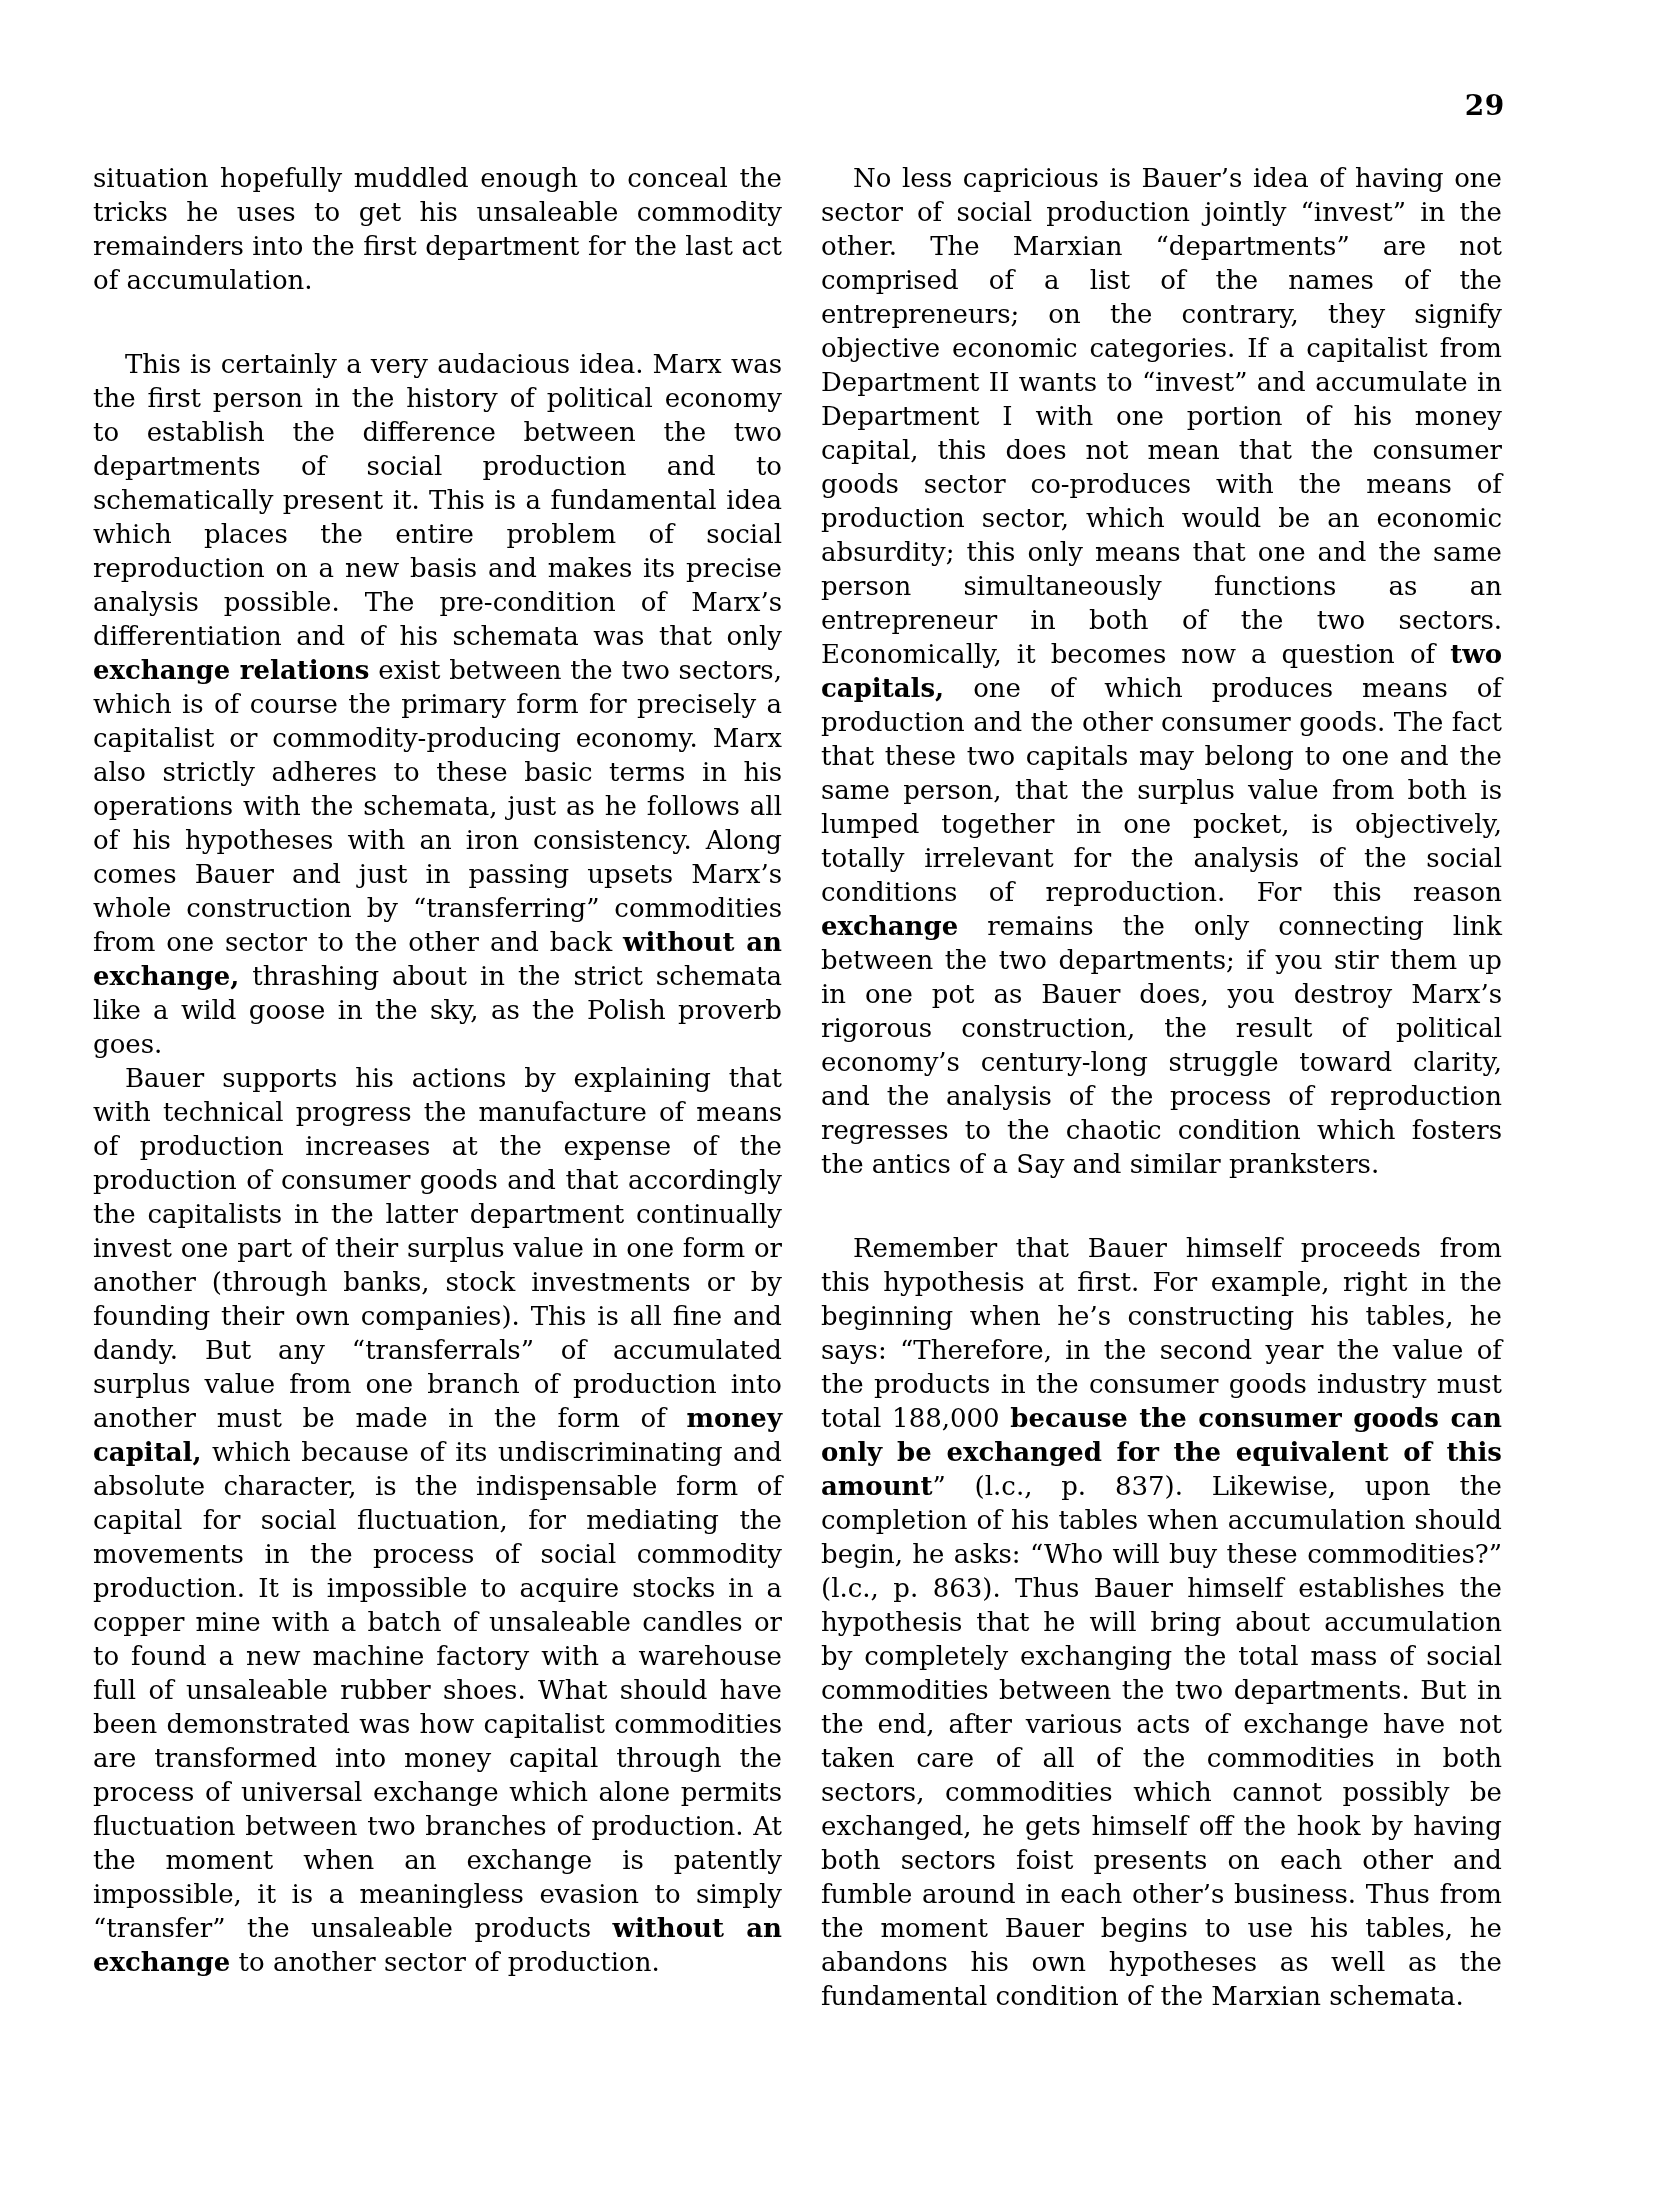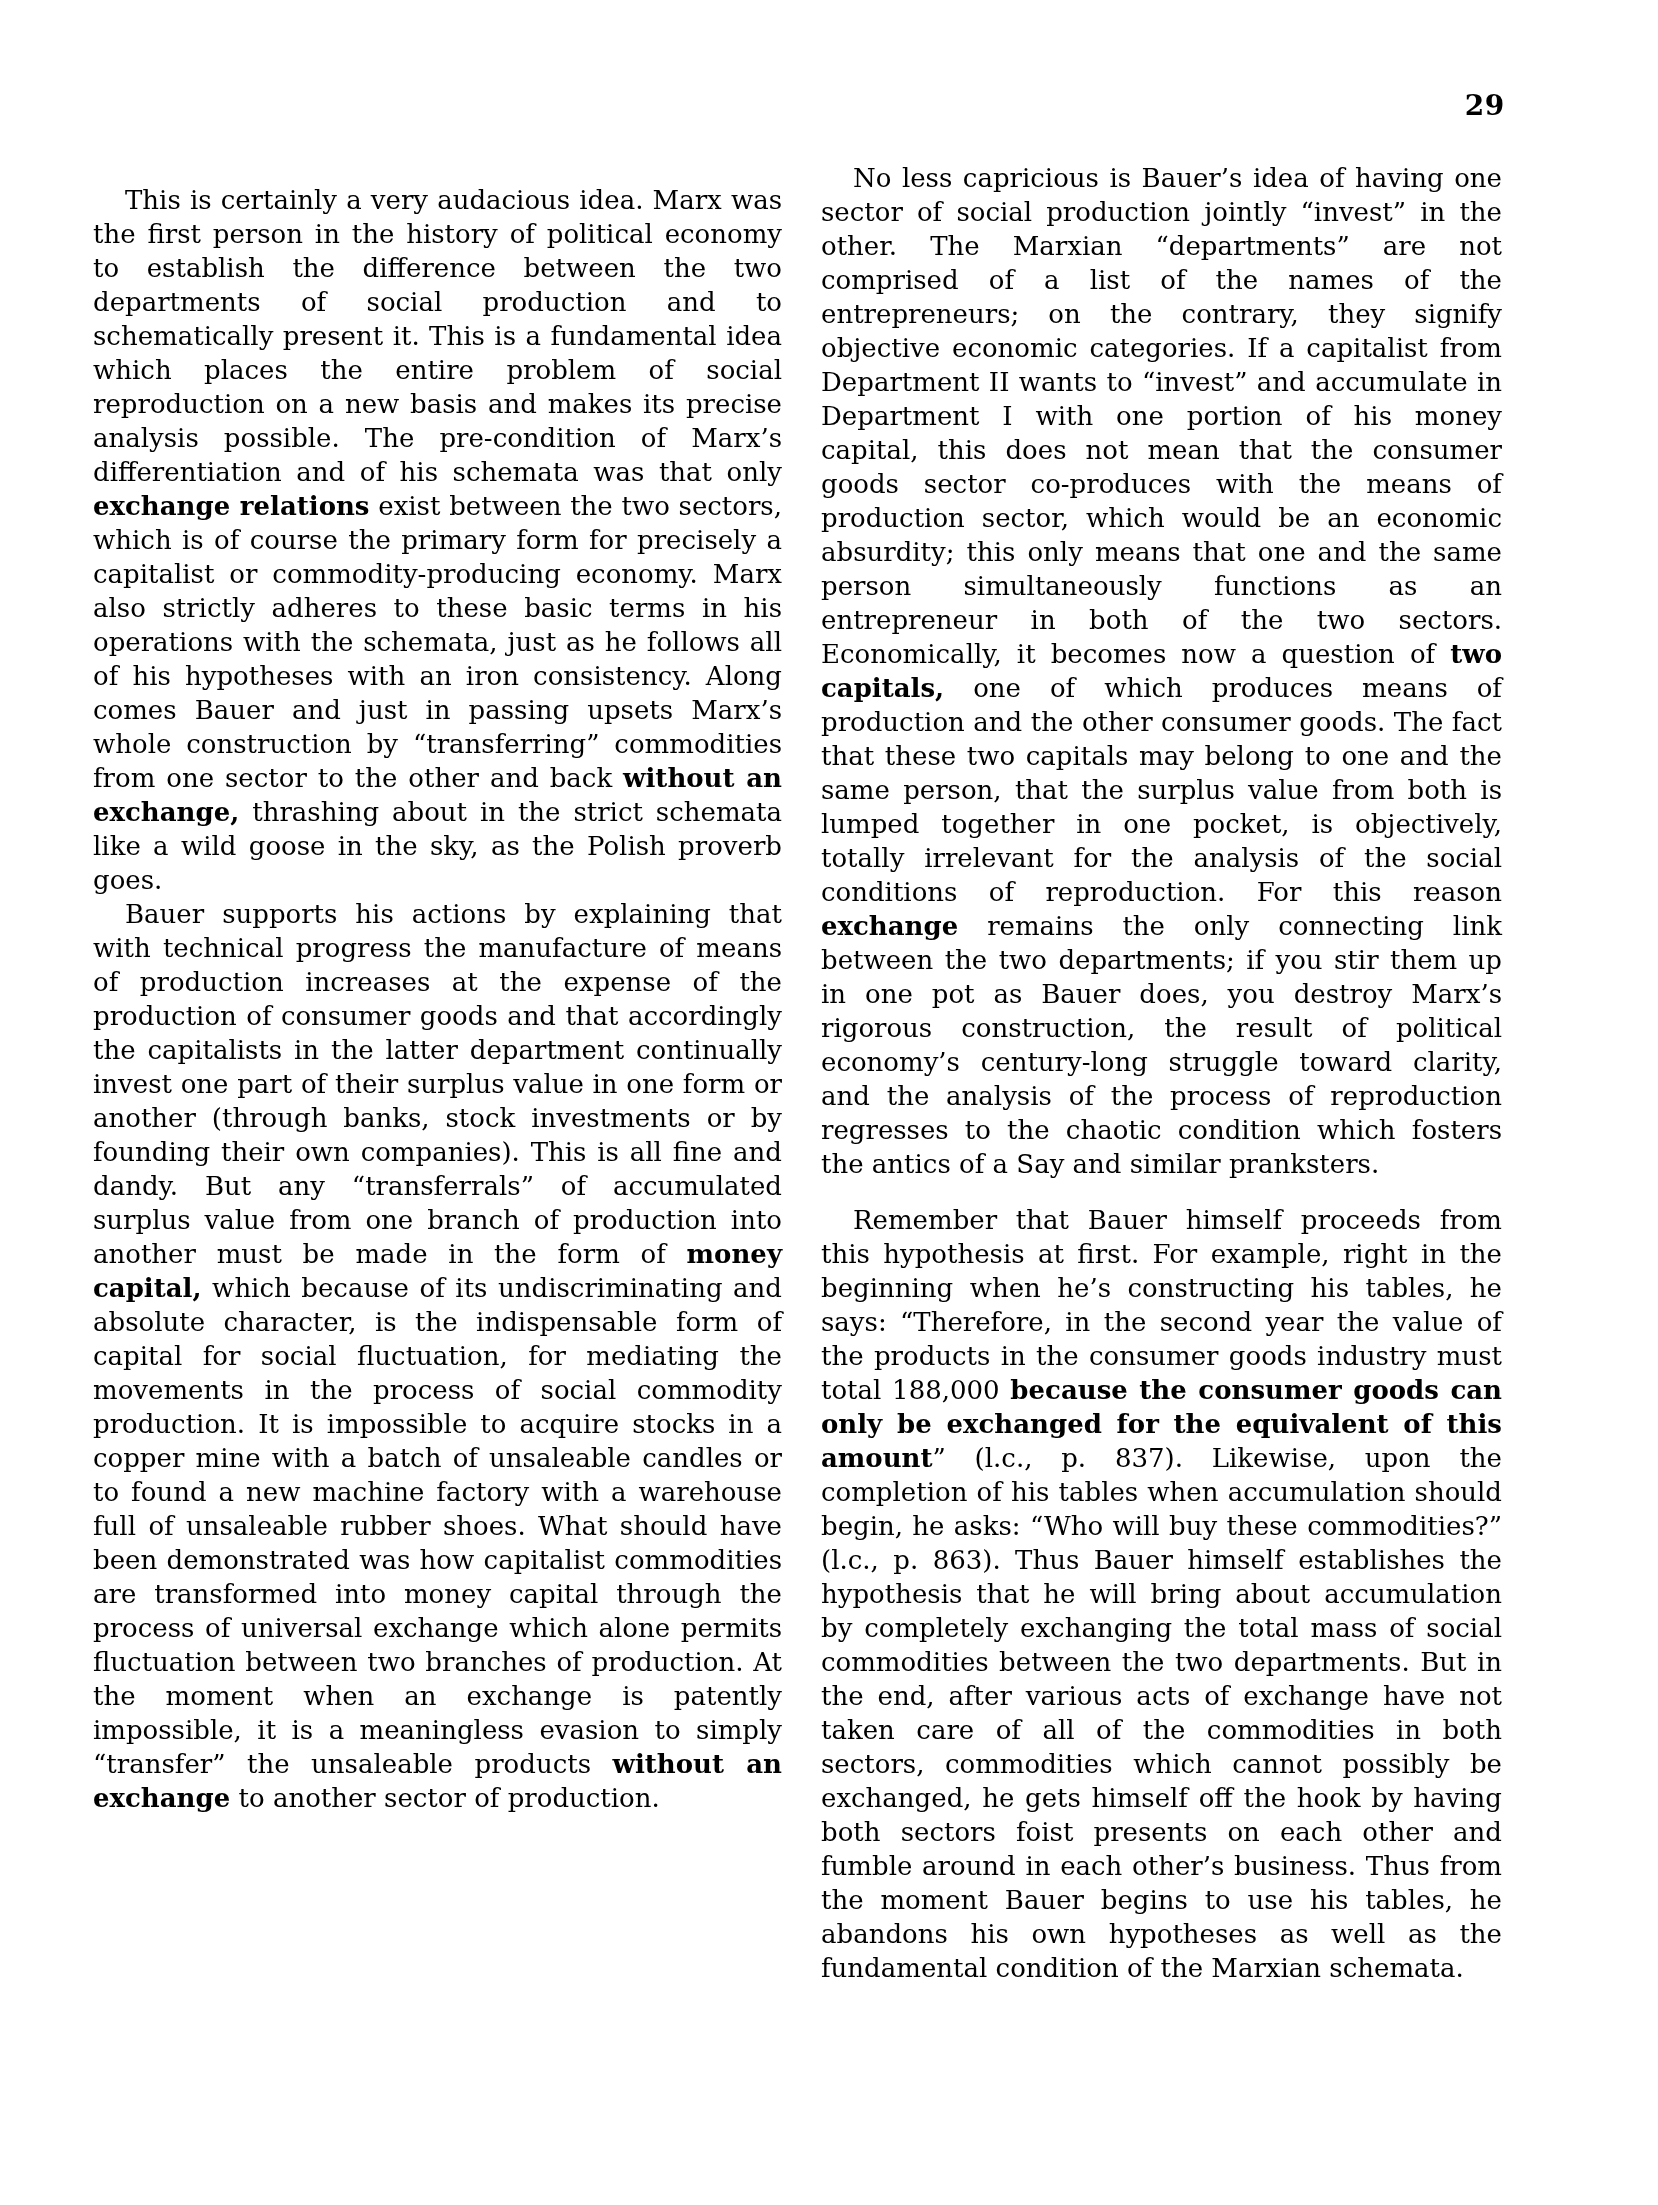--- a/index.html
+++ b/index.html
@@ -32,29 +32,30 @@
     text-align: justify;
     hyphens: none;
   }
   .col-left { left: 93px; }
   .col-right { left: 821px; width: 681px; }
   .para {
     margin: 0;
     text-indent: 32px;
   }
   .para.no-indent { text-indent: 0; }
-  .para.gap-before { margin-top: 22px; }
+  .para.gap-before { margin-top: 50px; }
   .run-bold { font-weight: bold; }
 </style>
 </head>
 <body>
 
 <div class="page-number">29</div>
 
 <div class="column col-left">
+    <p class="para no-indent"><span class="run">situation hopefully muddled enough to conceal the tricks he uses to get his unsaleable commodity remainders into the first department for the last act of accumulation.</span></p>
     <p class="para gap-before"><span class="run">This is certainly a very audacious idea. Marx was the first person in the history of political economy to establish the difference between the two departments of social production and to schematically present it. This is a fundamental idea which places the entire problem of social reproduction on a new basis and makes its precise analysis possible. The pre-condition of Marx’s differentiation and of his schemata was that only </span><span class="run-bold">exchange relations</span><span class="run"> exist between the two sectors, which is of course the primary form for precisely a capitalist or commodity-producing economy. Marx also strictly adheres to these basic terms in his operations with the schemata, just as he follows all of his hypotheses with an iron consistency. Along comes Bauer and just in passing upsets Marx’s whole construction by “transferring” commodities from one sector to the other and back </span><span class="run-bold">without an exchange,</span><span class="run"> thrashing about in the strict schemata like a wild goose in the sky, as the Polish proverb goes.</span></p>
     <p class="para"><span class="run">Bauer supports his actions by explaining that with technical progress the manufacture of means of production increases at the expense of the production of consumer goods and that accordingly the capitalists in the latter department continually invest one part of their surplus value in one form or another (through banks, stock investments or by founding their own companies). This is all fine and dandy. But any “transferrals” of accumulated surplus value from one branch of production into another must be made in the form of </span><span class="run-bold">money capital,</span><span class="run"> which because of its undiscriminating and absolute character, is the indispensable form of capital for social fluctuation, for mediating the movements in the process of social commodity production. It is impossible to acquire stocks in a copper mine with a batch of unsaleable candles or to found a new machine factory with a warehouse full of unsaleable rubber shoes. What should have been demonstrated was how capitalist commodities are transformed into money capital through the process of universal exchange which alone permits fluctuation between two branches of production. At the moment when an exchange is patently impossible, it is a meaningless evasion to simply “transfer” the unsaleable products </span><span class="run-bold">without an exchange</span><span class="run"> to another sector of production.</span></p>
   </div>
 <div class="column col-right">
     <p class="para"><span class="run">No less capricious is Bauer’s idea of having one sector of social production jointly “invest” in the other. The Marxian “departments” are not comprised of a list of the names of the entrepreneurs; on the contrary, they signify objective economic categories. If a capitalist from Department II wants to “invest” and accumulate in Department I with one portion of his money capital, this does not mean that the consumer goods sector co-produces with the means of production sector, which would be an economic absurdity; this only means that one and the same person simultaneously functions as an entrepreneur in both of the two sectors. Economically, it becomes now a question of </span><span class="run-bold">two capitals,</span><span class="run"> one of which produces means of production and the other consumer goods. The fact that these two capitals may belong to one and the same person, that the surplus value from both is lumped together in one pocket, is objectively, totally irrelevant for the analysis of the social conditions of reproduction. For this reason </span><span class="run-bold">exchange</span><span class="run"> remains the only connecting link between the two departments; if you stir them up in one pot as Bauer does, you destroy Marx’s rigorous construction, the result of political economy’s century-long struggle toward clarity, and the analysis of the process of reproduction regresses to the chaotic condition which fosters the antics of a Say and similar pranksters.</span></p>
     <p class="para gap-before"><span class="run">Remember that Bauer himself proceeds from this hypothesis at first. For example, right in the beginning when he’s constructing his tables, he says: “Therefore, in the second year the value of the products in the consumer goods industry must total 188,000 </span><span class="run-bold">because the consumer goods can only be exchanged for the equivalent of this amount</span><span class="run">” (l.c., p. 837). Likewise, upon the completion of his tables when accumulation should begin, he asks: “Who will buy these commodities?” (l.c., p. 863). Thus Bauer himself establishes the hypothesis that he will bring about accumulation by completely exchanging the total mass of social commodities between the two departments. But in the end, after various acts of exchange have not taken care of all of the commodities in both sectors, commodities which cannot possibly be exchanged, he gets himself off the hook by having both sectors foist presents on each other and fumble around in each other’s business. Thus from the moment Bauer begins to use his tables, he abandons his own hypotheses as well as the fundamental condition of the Marxian schemata.</span></p>
   </div>
 
 
 </body></html>

